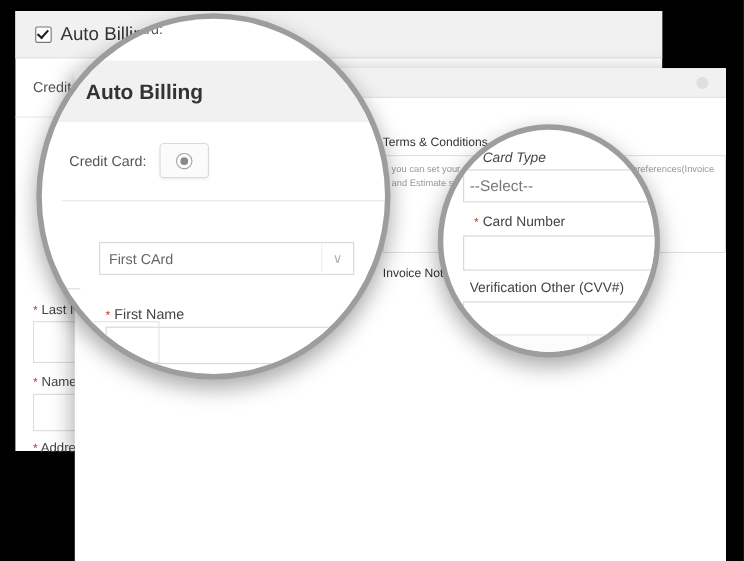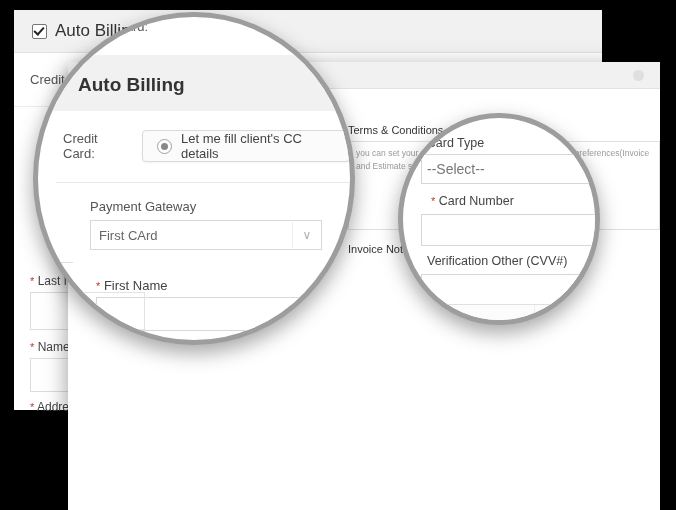--- a/index.html
+++ b/index.html
@@ -191,45 +191,43 @@
   <div class="mag mag-1">
     <div class="mag-inner">
       <div class="m1-auto-top">Credit Card:</div>
       <div class="m1-hdr"></div>
       <div class="m1-title">Auto Billing</div>
 
       <div class="m1-ccrow">
         <span class="m1-cclbl">Credit Card:</span>
         <span class="m1-pill">
           <span class="m1-rdot"></span>
-          <span>Let me fill client's CC details</span>
         </span>
       </div>
 
       <div class="m1-hr"></div>
 
-      <div class="m1-pg-lbl">Payment Gateway</div>
       <div class="m1-pg-sel">
         <span>First CArd</span>
         <span class="cv">∨</span>
       </div>
 
       <div class="m1-ghost-a"></div>
       <div class="m1-fn">
         <span class="req">*</span>
         <span>First Name</span>
       </div>
       <div class="m1-fn-box"></div>
       <div class="m1-ghost-b"></div>
     </div>
   </div>
 
   <div class="mag mag-2">
     <div class="mag-inner">
-      <div class="m2-lbl" style="left:16px;top:18px;">
+      <div class="m2-lbl" style="left:28px;top:18px;font-style:italic;">
         <span class="req">*</span>
         <span>Card Type</span>
       </div>
       <div class="m2-box" style="left:18px;top:36px;width:180px;height:28px;"></div>
       <div class="m2-sel-txt" style="left:24px;top:43px;">--Select--</div>
 
       <div class="m2-lbl" style="left:28px;top:76px;">
         <span class="req">*</span>
         <span>Card Number</span>
       </div>

